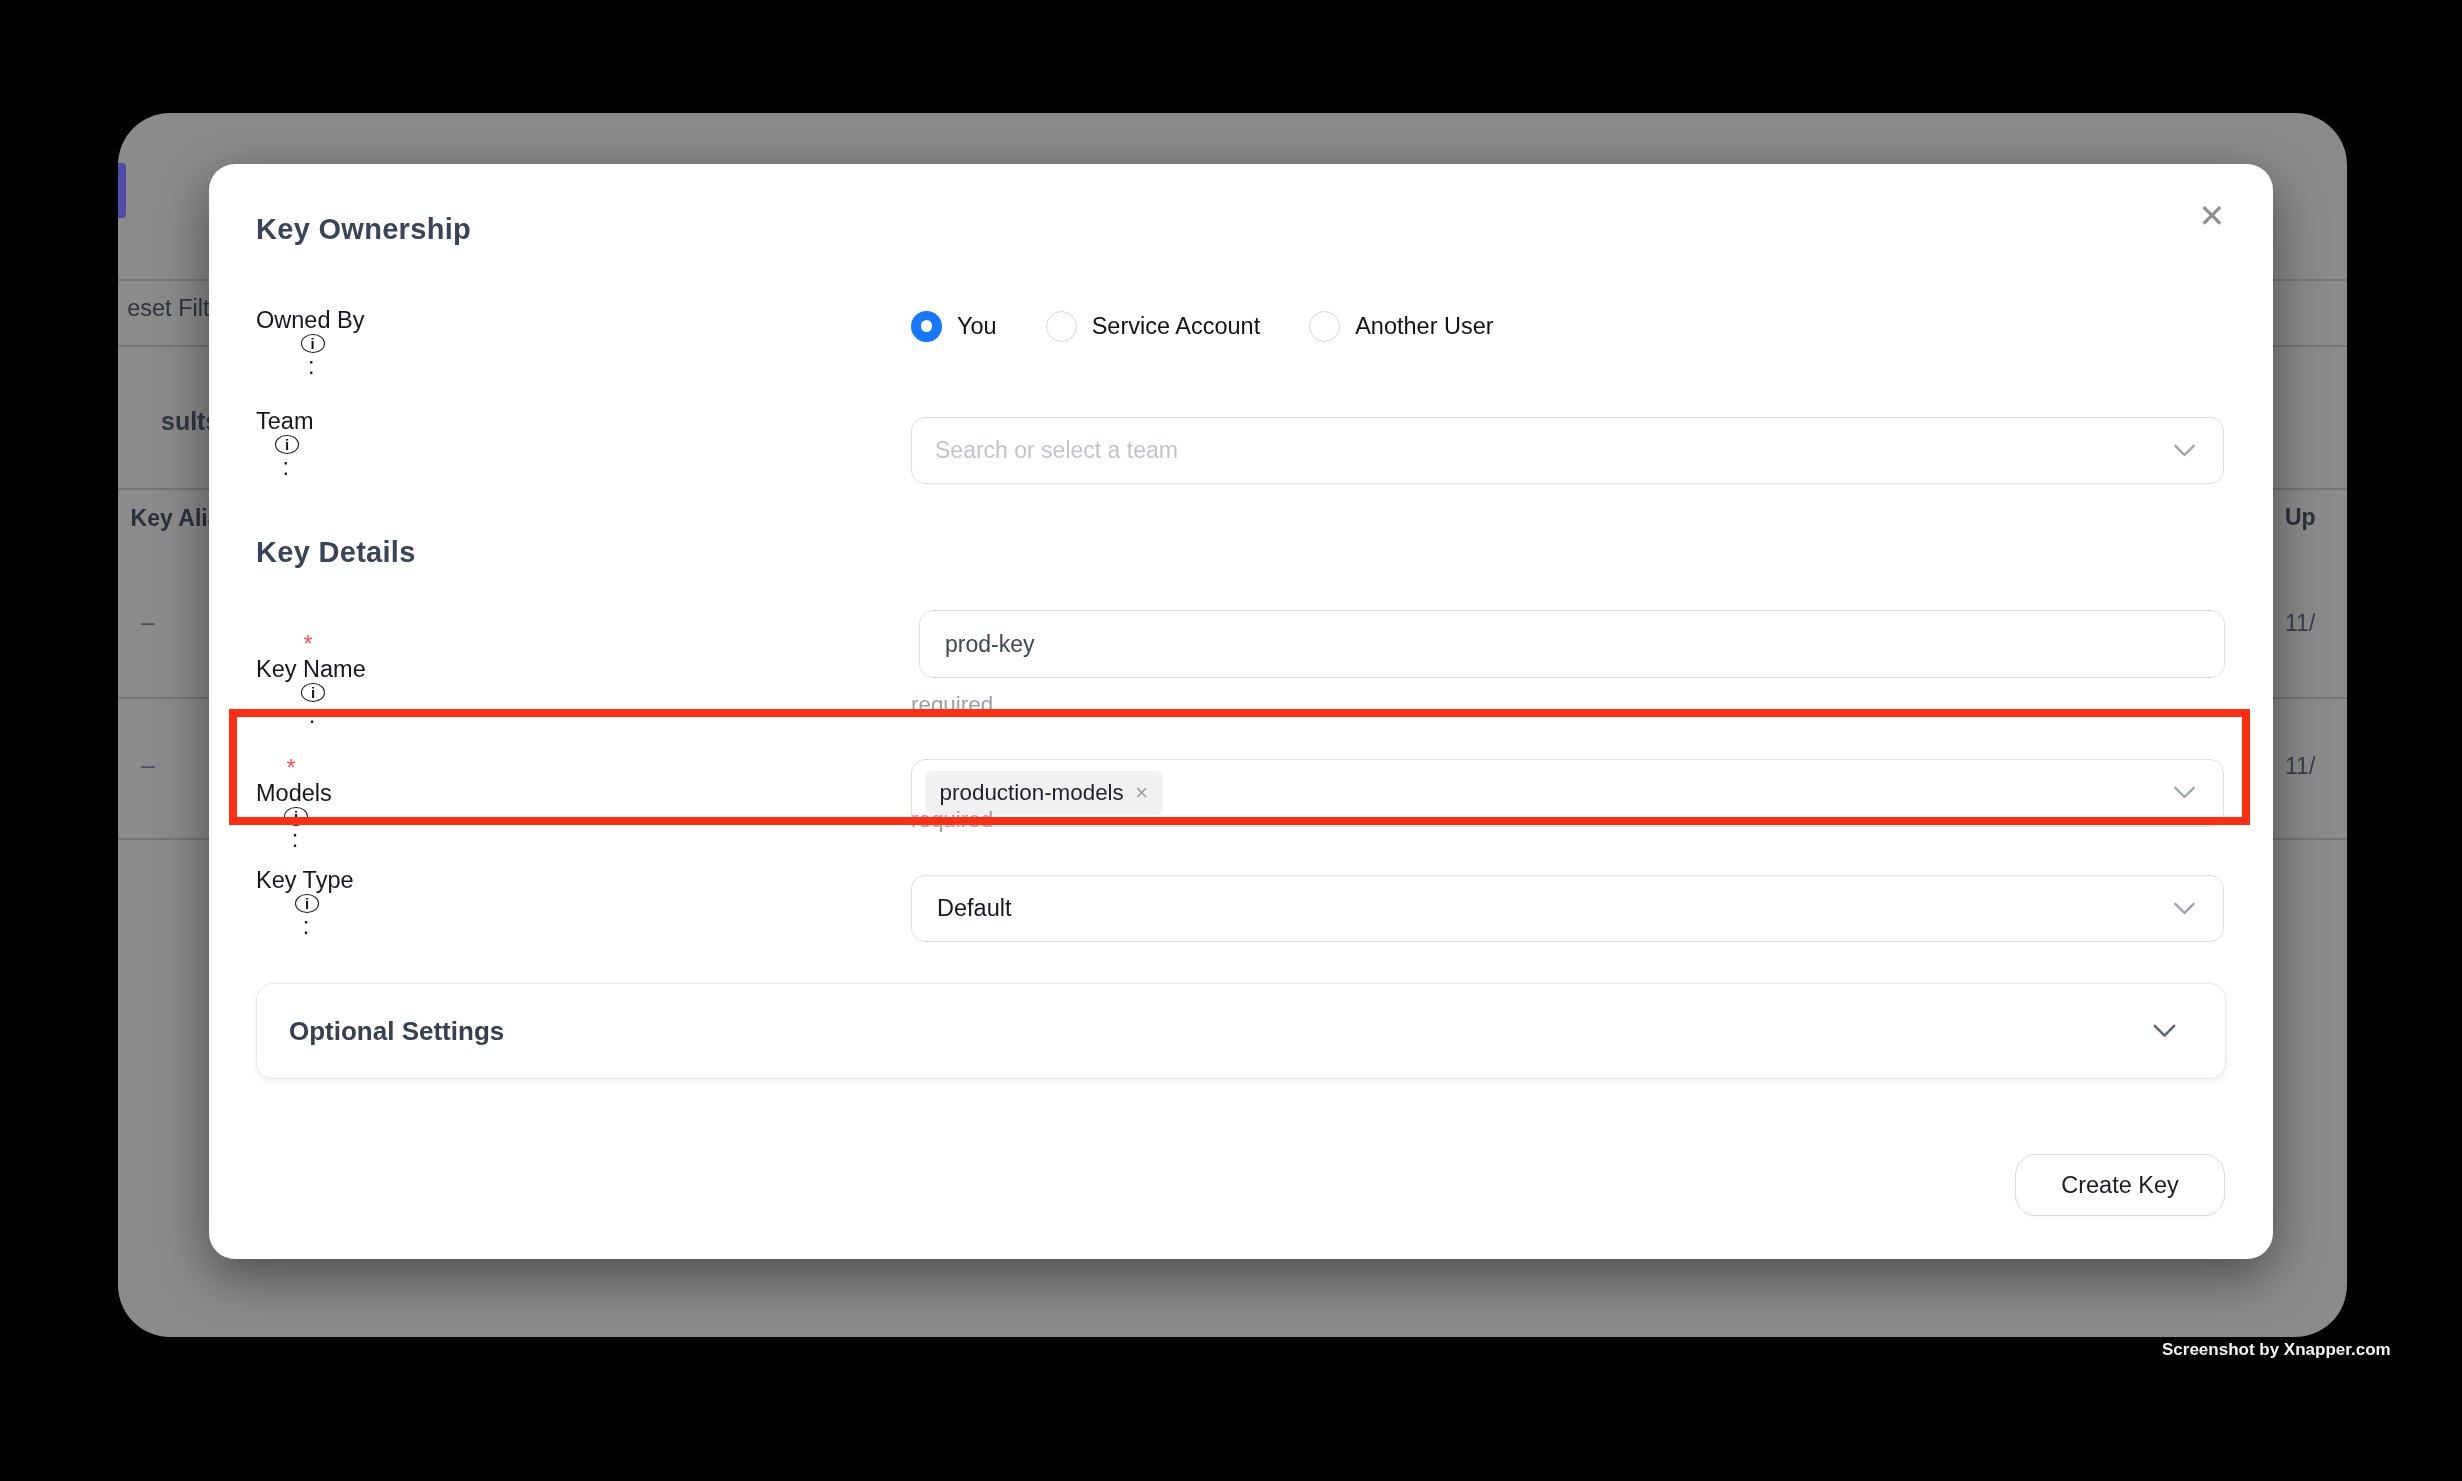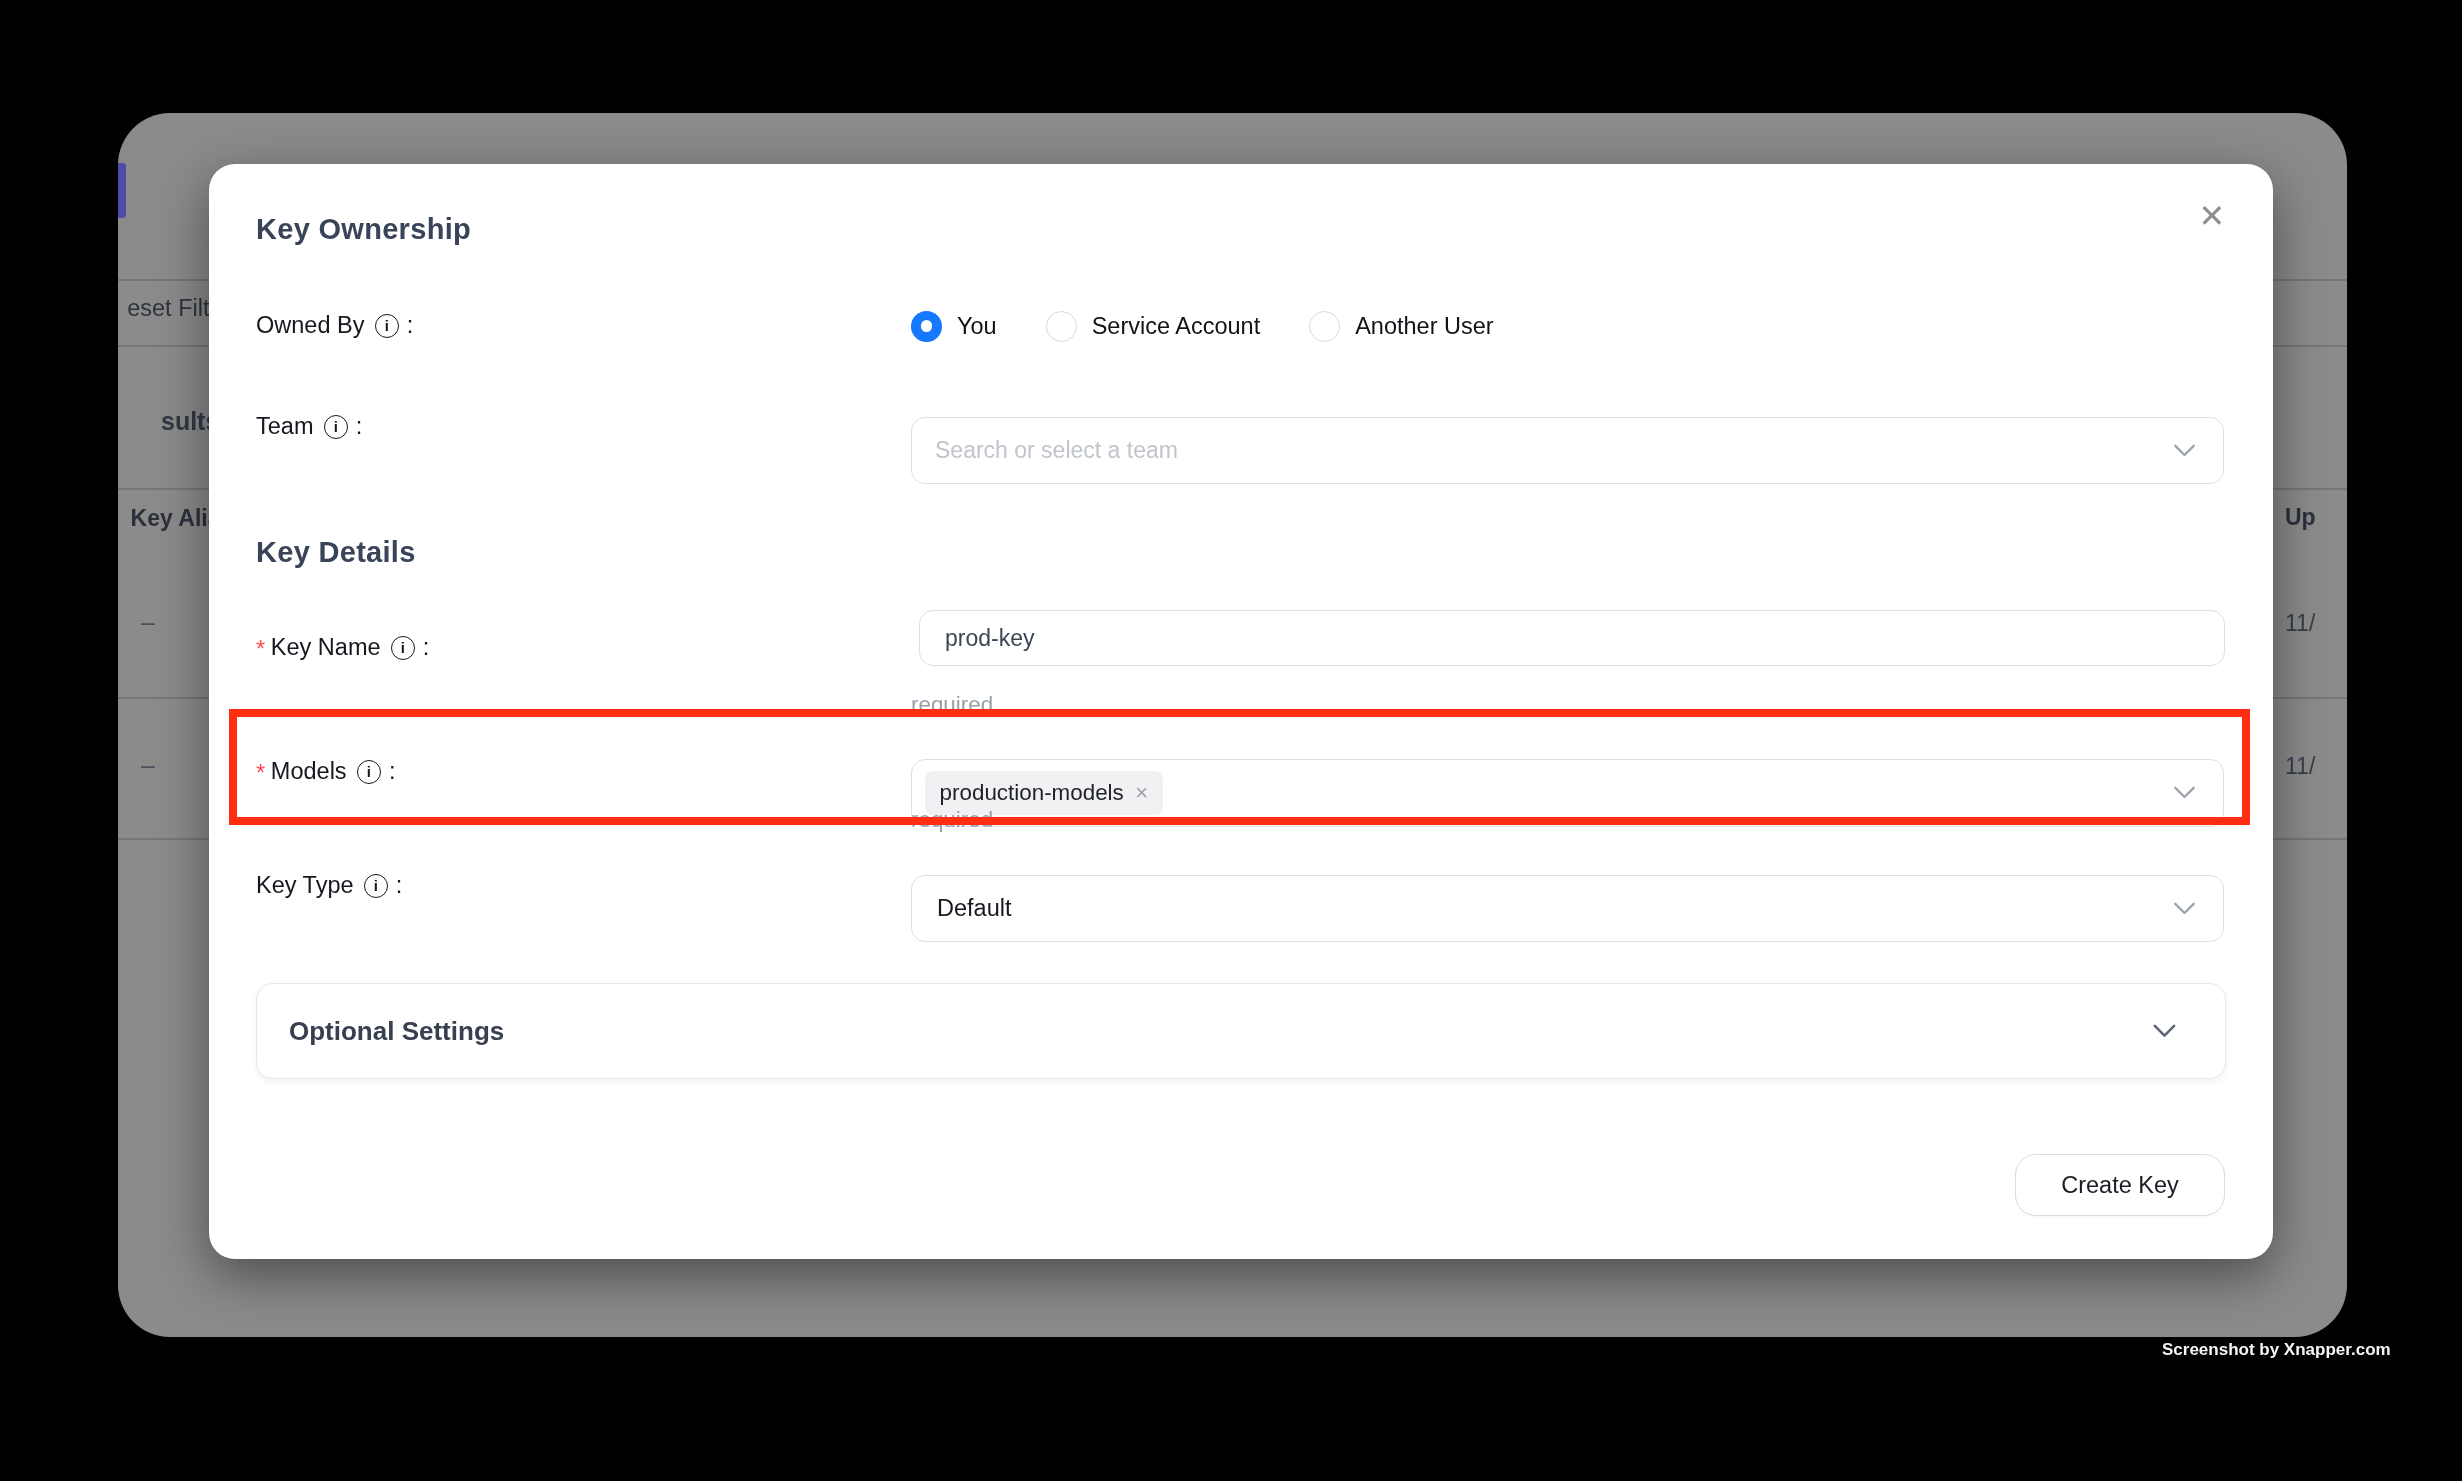--- a/index.html
+++ b/index.html
@@ -29,41 +29,41 @@
   
   .modal{
     position:absolute;left:209px;top:164px;width:2064px;height:1095px;
     background:#ffffff;border-radius:26px;
     box-shadow:0 17px 52px rgba(0,0,0,.45);
   }
   .m-abs{position:absolute;}
   .section-heading{font-size:29px;font-weight:600;color:#3a4458;letter-spacing:0.3px;}
   .close-btn{left:1980px;top:29px;width:46px;height:46px;display:flex;align-items:center;justify-content:center;
     font-size:32px;color:#8e8e8e;cursor:pointer;}
-  .form-label{display:flex;align-items:center;font-size:23.5px;color:#15181e;height:37px;}
+  .form-label{display:flex;align-items:center;font-size:23.5px;color:#15181e;height:37px;flex-direction:column;}
   .req-star{color:#ff4d4f;font-size:23.5px;margin-right:5.7px;transform:translateY(2.3px);}
   .info-icon{display:inline-flex;align-items:center;justify-content:center;
     width:24px;height:24px;border:1.7px solid #15181e;border-radius:50%;
     font-size:15px;font-weight:700;margin:0 5.7px 0 10.3px;box-sizing:border-box;}
   .colon{margin-left:2.3px;}
   
   .radio-group{left:702px;top:139px;height:46px;display:flex;align-items:center;gap:49px;}
   .radio-option{display:flex;align-items:center;gap:15px;cursor:pointer;}
   .radio-circle{width:31px;height:31px;border-radius:50%;box-sizing:border-box;
     border:1.7px solid #d6d9de;background:#fff;display:flex;align-items:center;justify-content:center;}
   .radio-circle.checked{border:none;background:#1677ff;}
   .radio-dot{width:11.5px;height:11.5px;border-radius:50%;background:#fff;}
   .radio-label{font-size:23.5px;color:#101317;}
   
   .field{box-sizing:border-box;border:1.7px solid #dcdfe4;border-radius:13.8px;background:#fff;
     display:flex;align-items:center;margin-top:26px;}
   .select-team{left:702px;top:227px;width:1313px;height:67px;}
   .placeholder{font-size:23px;color:#c0c4cc;padding-left:23px;}
   .chevron{position:absolute;right:27.5px;top:50%;transform:translateY(-50%);}
-  .text-input{left:710px;top:446px;width:1306px;height:56px;font-size:23px;color:#3c4654;
+  .text-input{left:710px;top:446px;width:1306px;height:68px;font-size:23px;color:#3c4654;
     padding:0 16px 0 25px;border:1.7px solid #dcdfe4;border-radius:13.8px;box-sizing:border-box;
     font-family:"Liberation Sans",sans-serif;outline:none;background:#fff;}
   .error-text{font-size:22.4px;color:#9aa0a8;}
   .err-keyname{left:702px;top:528px;}
   .err-models{left:702px;top:643px;}
   .select-models{left:702px;top:569px;width:1313px;height:68px;}
   .tag{display:flex;align-items:center;margin-left:12.6px;background:#f1f1f3;border-radius:8px;
     padding:9.2px 15px;font-size:22.4px;color:#1d2129;}
   .tag-close{margin-left:11.5px;font-size:22px;color:#9aa0a8;cursor:pointer;}
   .select-keytype{left:702px;top:685px;width:1313px;height:67px;}

